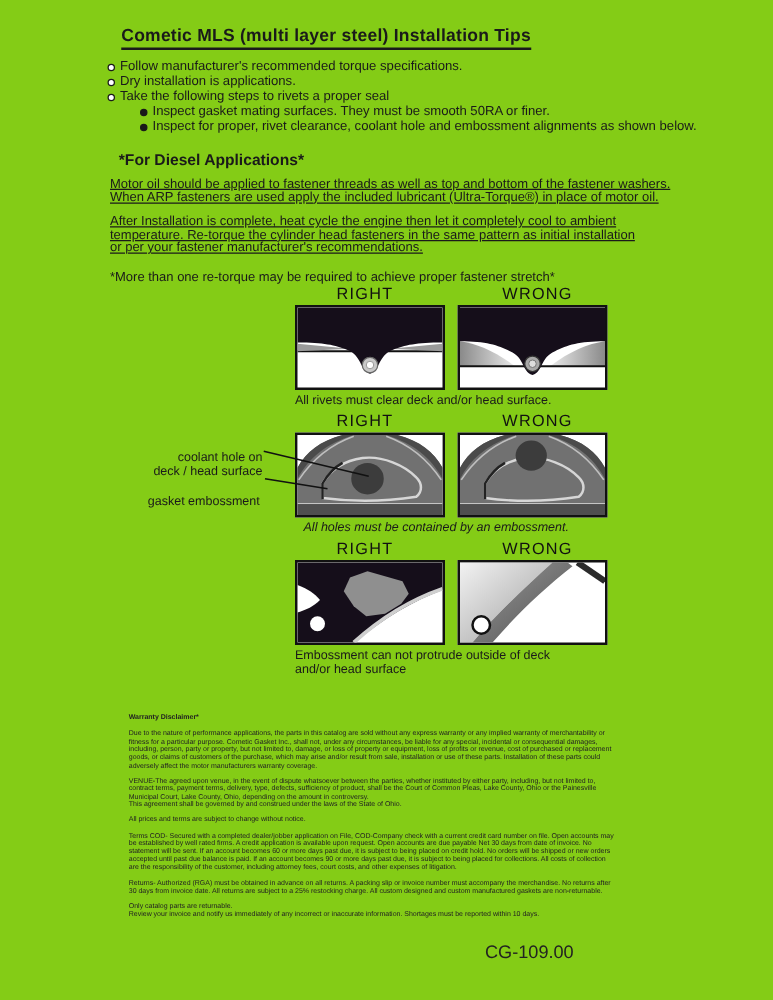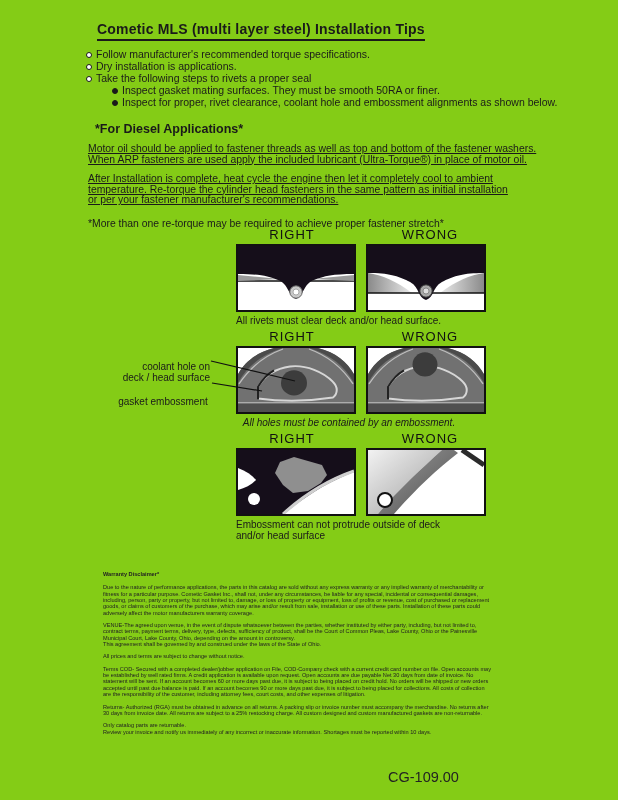--- a/index.html
+++ b/index.html
@@ -39,21 +39,21 @@
   
   .side-labels{position:absolute;left:116px;top:361px;width:94px;text-align:right;font-size:10px;line-height:11px;}
   .side-labels .lbl2{margin-top:13px;text-align:center;}
   .leader-svg{position:absolute;left:205px;top:350px;width:100px;height:50px;pointer-events:none;z-index:3;}
 
   
   .fineprint{position:absolute;left:103px;top:571px;width:416px;font-size:5.6px;line-height:6.35px;color:#222;}
   .fp{margin:0 0 6px 0;}
   .fp-head{font-weight:bold;margin-bottom:7px;}
 
-  .pagenum{position:absolute;left:388px;top:754px;font-size:14.5px;color:#222;margin-top:15px;}
+  .pagenum{position:absolute;left:388px;top:754px;font-size:14.5px;color:#222;}
 </style>
 </head>
 <body>
 
 <div class="page">
 
   <div class="intro">
     <div class="title">Cometic MLS (multi layer steel) Installation Tips</div>
     <div class="bullets">
       <div class="b-row">

